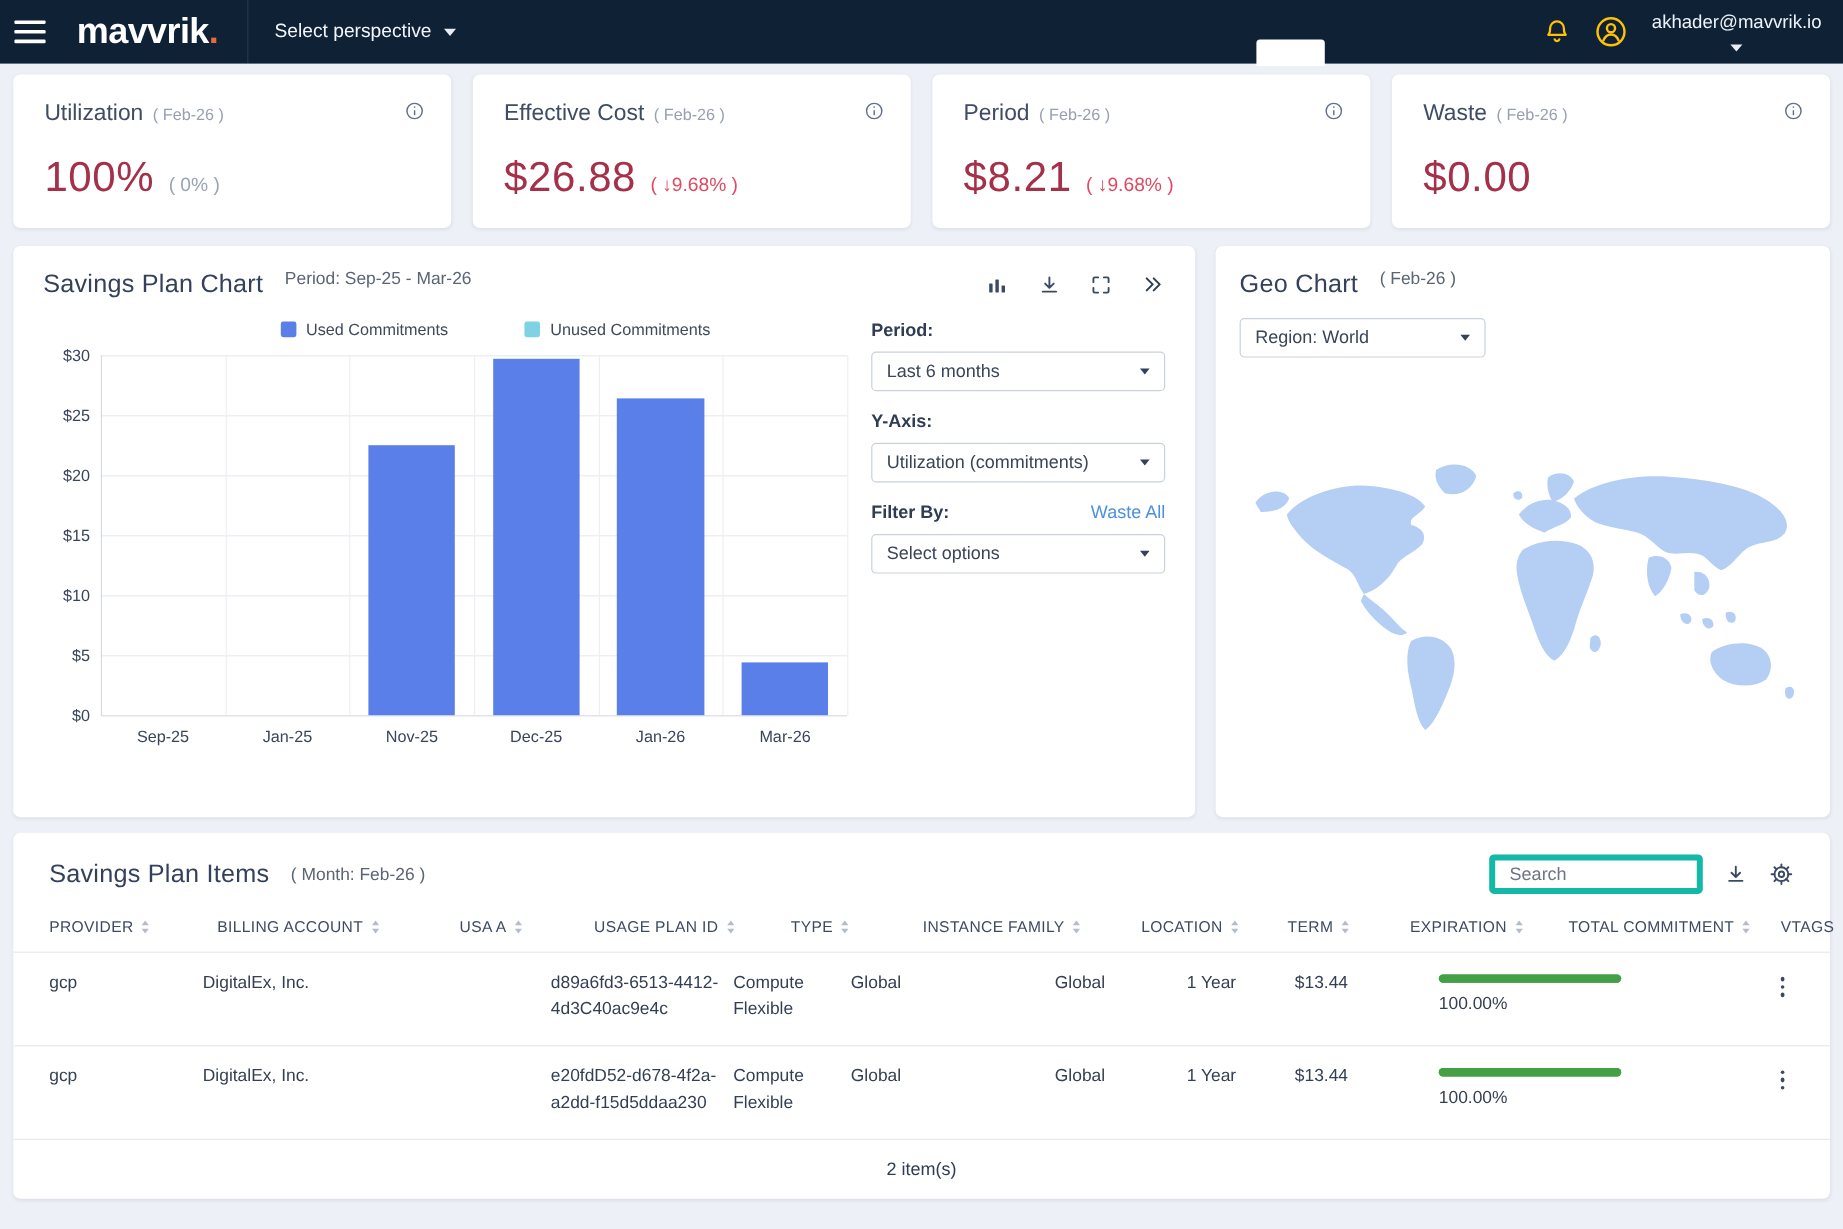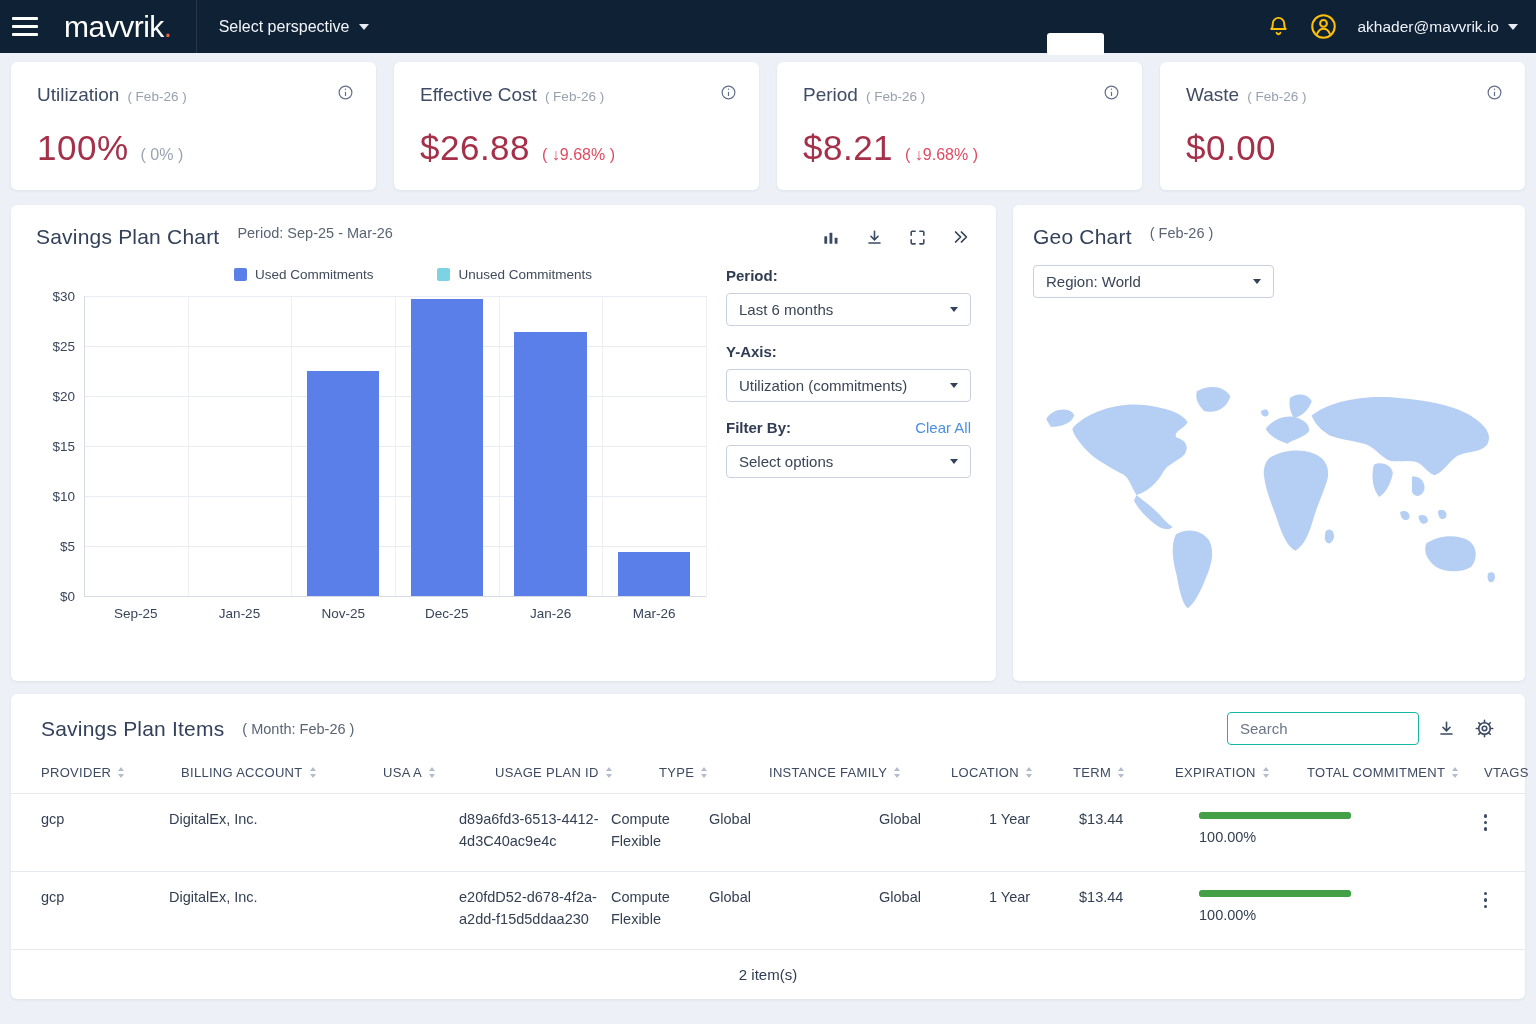--- a/index.html
+++ b/index.html
@@ -3,28 +3,28 @@
 <meta charset="utf-8">
 <style>
   * { box-sizing: border-box; margin: 0; padding: 0; }
   html,body { width:1536px; height:1024px; overflow:hidden; }
   body { font-family:"Liberation Sans", sans-serif; background:#edf0f6; color:#2f3e52; position:relative; }
 
   
   .navbar { height:53px; background:#0f2135; display:flex; align-items:center; padding:0 18px 0 12px; position:relative; z-index:2; }
   .hamburger { width:30px; display:flex; flex-direction:column; gap:5px; cursor:pointer; margin-right:22px; }
   .hamburger span { display:block; width:26px; height:3px; background:#fff; border-radius:1px; }
-  .logo { font-size:30px; font-weight:normal; color:#fff; letter-spacing:-0.5px; margin-right:24px; }
+  .logo { font-size:30px; font-weight:bold; color:#fff; letter-spacing:-0.5px; margin-right:24px; }
   .logo .dot { color:#f0653e; }
   .perspective { display:flex; align-items:center; gap:10px; color:#f2f5f9; font-size:16px; padding:0 22px; height:53px; border-left:1px solid rgba(255,255,255,0.10); cursor:pointer; }
   .caret-down-white { width:0; height:0; border-left:5px solid transparent; border-right:5px solid transparent; border-top:6px solid #e8edf4; }
   .nav-spacer { flex:1; }
   .nav-right { display:flex; align-items:center; gap:20px; }
   .nav-icon { display:flex; align-items:center; cursor:pointer; }
-  .user-email { color:#eef2f8; font-size:15.5px; display:flex; align-items:center; gap:9px; cursor:pointer; }
+  .user-email { color:#eef2f8; font-size:15.5px; display:flex; align-items:center; gap:9px; cursor:pointer;flex-direction:column; }
   .notch { position:absolute; left:1047px; top:33px; width:57px; height:22px; background:#ffffff; border-radius:3px 3px 0 0; z-index:3; }
 
   
   main { padding:9px 11px 0; }
   .card { background:#fff; border-radius:6px; box-shadow:0 1px 3px rgba(20,35,60,0.07); }
 
   .kpi-row { display:grid; grid-template-columns:repeat(4,1fr); gap:18px; margin-bottom:15px; }
   .kpi-card { height:128px; padding:22px 26px; position:relative; }
   .kpi-title-row { display:flex; align-items:baseline; gap:8px; }
   .kpi-title { font-size:19px; color:#3f4c63; font-weight:500; }
@@ -64,29 +64,29 @@
   .xlab { flex:1; text-align:center; font-size:13.5px; color:#39455a; }
 
   .chart-controls { width:265px; padding-left:20px; flex:none; }
   .ctl-label-row { display:flex; align-items:center; justify-content:space-between; margin:2px 0 9px; }
   .ctl-label { font-size:15px; font-weight:700; color:#2f3c52; }
   .clear-all { font-size:15px; color:#4a90e2; cursor:pointer; }
   .select { border:1px solid #c9d1de; border-radius:4px; height:33px; display:flex; align-items:center; justify-content:space-between; padding:0 12px; font-size:15px; color:#3a4556; background:#fff; cursor:pointer; margin-bottom:17px; }
   .caret-down-dark { width:0; height:0; border-left:4.5px solid transparent; border-right:4.5px solid transparent; border-top:5.5px solid #33415a; }
 
   .geo-card { height:476px; padding:20px 20px; overflow:hidden; }
-  .region-select { width:241px; margin-top:16px; }
+  .region-select { width:205px; margin-top:16px; }
   .map-wrap { margin-top:16px; }
   .map-wrap svg { width:100%; height:352px; }
 
   
   .table-card { padding:18px 0 12px; }
   .table-head { display:flex; align-items:center; padding:0 30px; }
   .table-tools { margin-left:auto; display:flex; align-items:center; gap:18px; }
-  .search-input { width:192px; height:33px; border:1px solid #14b8a6; border-radius:4px; padding:0 12px; font-size:15px; color:#3a4556; font-family:"Liberation Sans",sans-serif; outline:none; }
+  .search-input { width:178px; height:33px; border:5px solid #14b8a6; border-radius:4px; padding:0 12px; font-size:15px; color:#3a4556; font-family:"Liberation Sans",sans-serif; outline:none; }
   .search-input::placeholder { color:#6b7585; }
 
   .tgrid { display:grid; grid-template-columns:128px 190px 100px 152px 98px 170px 110px 90px 120px 165px 90px 1fr; align-items:start; padding:0 30px; }
   .thead { margin-top:20px; padding-bottom:13px;gap:12px; }
   .th { display:flex; align-items:center; font-size:13px; color:#3d4a61; letter-spacing:0.3px; cursor:pointer; font-weight:500; }
   .sort { display:inline-flex; flex-direction:column; gap:2.5px; margin-left:7px; }
   .sort i { width:0; height:0; border-left:3.5px solid transparent; border-right:3.5px solid transparent; }
   .sort .up { border-bottom:4px solid #b4bcc9; }
   .sort .dn { border-top:4px solid #b4bcc9; }
   .trow { border-top:1px solid #e6e9f0; padding:14px 30px 18px; font-size:14.5px; color:#333f52; line-height:1.55; }
@@ -325,21 +325,21 @@
             </div>
           <div class="ctl-label-row">
               <span class="ctl-label">Y-Axis:</span>
             </div>
           <div class="select">
               <span>Utilization (commitments)</span>
               <span class="caret-down-dark"></span>
             </div>
           <div class="ctl-label-row">
               <span class="ctl-label">Filter By:</span>
-              <span class="clear-all">Clear All</span>
+              <span class="clear-all">Waste All</span>
             </div>
           <div class="select">
               <span>Select options</span>
               <span class="caret-down-dark"></span>
             </div>
         </div>
       </div>
     </article>
 
     <article class="card geo-card">

